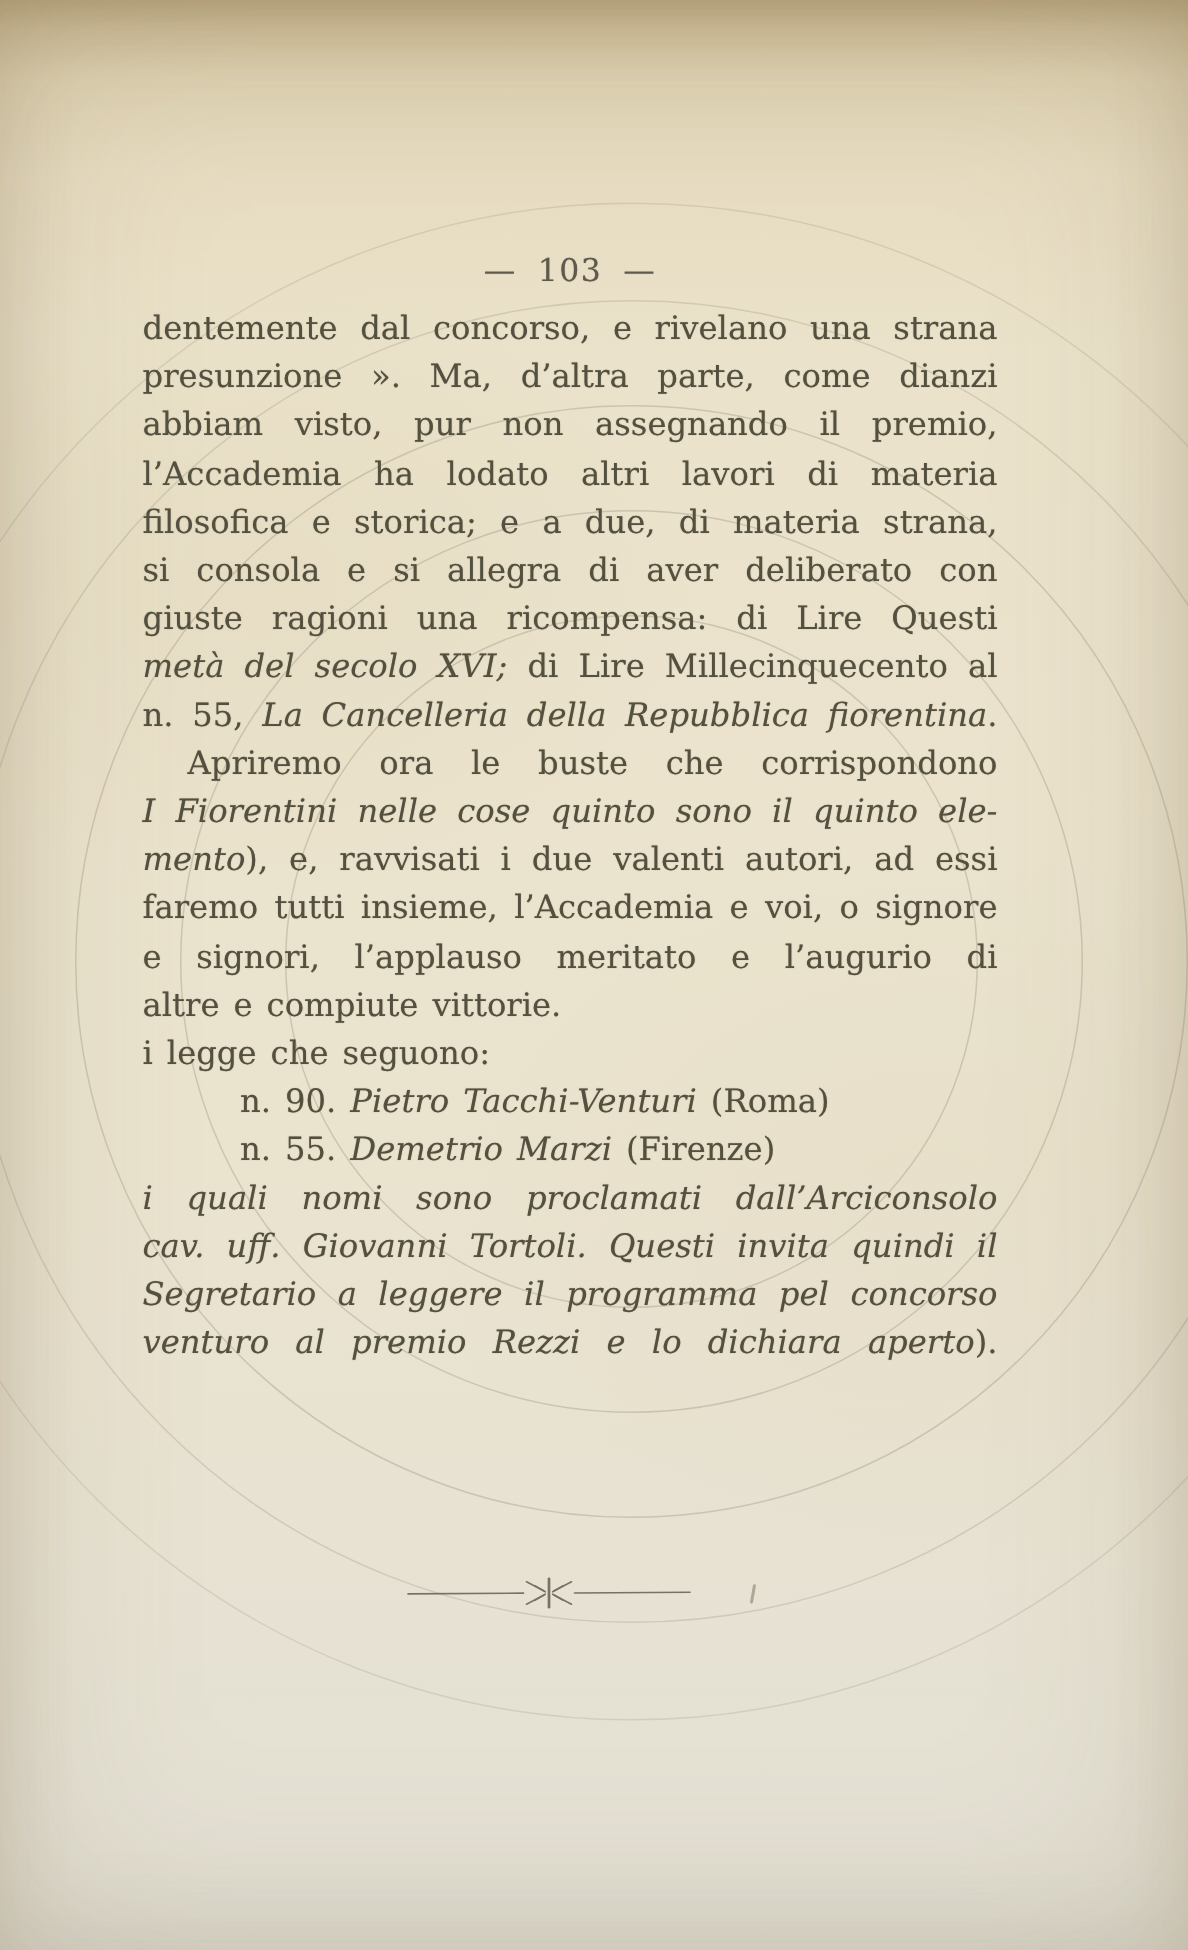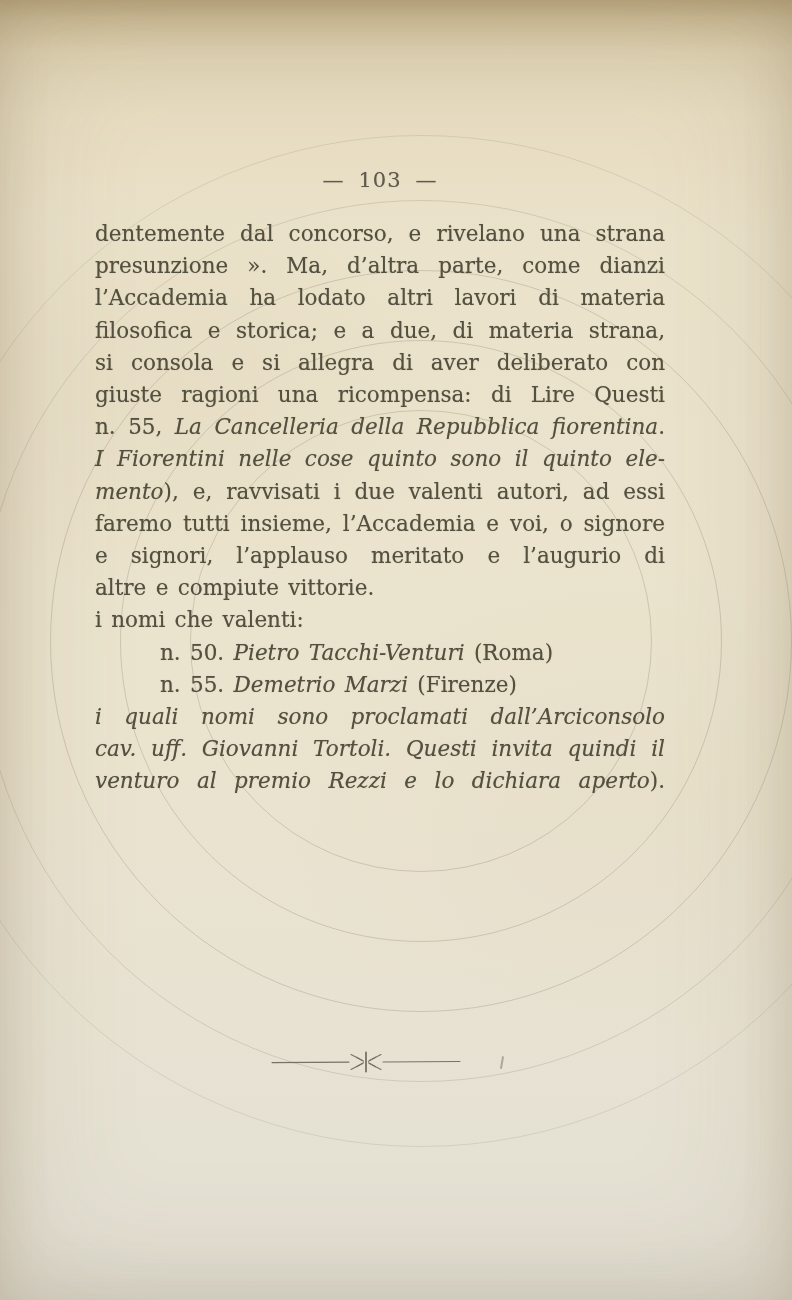--- a/index.html
+++ b/index.html
@@ -46,21 +46,20 @@
   }
 
   .text-block {
     position: absolute;
     left: 95px; top: 204px; width: 570px;
     font-size: 21.5px;
     line-height: 32.2px;
     color: var(--ink, #53503f);
     word-spacing: 2.5px;
     text-shadow: 0 0 0.7px rgba(90,84,66,0.5);
-    margin-top: 14px;
   }
   .line { text-align: justify; text-align-last: justify; white-space: normal; }
   .line.left { text-align: center; text-align-last: left; }
   .italic { font-style: italic; }
   .roman  { font-style: normal; }
 
   .divider {
     position: absolute;
     left: 270px; top: 1049px;
     width: 192px; height: 26px;
@@ -98,35 +97,39 @@
 
   <div class="page-number-row">
     <span>—</span>
     <span>103</span>
     <span>—</span>
   </div>
 
   <div class="text-block">
       <div class="line justify"><span class="roman">dentemente dal concorso, e rivelano una strana</span></div>
       <div class="line justify"><span class="roman">presunzione ». Ma, d’altra parte, come dianzi</span></div>
+      <div class="line justify"><span class="roman">abbiam visto, pur non assegnando il premio,</span></div>
       <div class="line justify"><span class="roman">l’Accademia ha lodato altri lavori di materia</span></div>
       <div class="line justify"><span class="roman">filosofica e storica; e a due, di materia strana,</span></div>
       <div class="line justify"><span class="roman">si consola e si allegra di aver deliberato con</span></div>
       <div class="line justify"><span class="roman">giuste ragioni una ricompensa: di Lire Questi</span></div>
+      <div class="line justify"><span class="italic">metà del secolo XVI;</span><span class="roman"> di Lire Millecinquecento al</span></div>
       <div class="line justify"><span class="roman">n. 55, </span><span class="italic">La Cancelleria della Repubblica fiorentina</span><span class="roman">.</span></div>
+      <div class="line justify" style="text-indent: 30px;"><span class="roman">Apriremo ora le buste che corrispondono</span></div>
       <div class="line justify"><span class="italic">I Fiorentini nelle cose quinto sono il quinto ele-</span></div>
       <div class="line justify"><span class="italic">mento</span><span class="roman">), e, ravvisati i due valenti autori, ad essi</span></div>
       <div class="line justify"><span class="roman">faremo tutti insieme, l’Accademia e voi, o signore</span></div>
       <div class="line justify"><span class="roman">e signori, l’applauso meritato e l’augurio di</span></div>
       <div class="line left"><span class="roman">altre e compiute vittorie.</span></div>
-      <div class="line left"><span class="roman">i nomi che valenti:</span></div>
-      <div class="line left" style="text-indent: 65px;"><span class="roman">n. 50. </span><span class="italic">Pietro Tacchi-Venturi</span><span class="roman"> (Roma)</span></div>
+      <div class="line left"><span class="roman">i legge che seguono:</span></div>
+      <div class="line left" style="text-indent: 65px;"><span class="roman">n. 90. </span><span class="italic">Pietro Tacchi-Venturi</span><span class="roman"> (Roma)</span></div>
       <div class="line left" style="text-indent: 65px;"><span class="roman">n. 55. </span><span class="italic">Demetrio Marzi</span><span class="roman"> (Firenze)</span></div>
       <div class="line justify"><span class="italic">i quali nomi sono proclamati dall’Arciconsolo</span></div>
       <div class="line justify"><span class="italic">cav. uff. Giovanni Tortoli. Questi invita quindi il</span></div>
+      <div class="line justify"><span class="italic">Segretario a leggere il programma pel concorso</span></div>
       <div class="line justify"><span class="italic">venturo al premio Rezzi e lo dichiara aperto</span><span class="roman">).</span></div>
     </div>
 
   <div class="divider">
     <svg viewBox="0 0 192 26">
       <line x1="2" y1="13.6" x2="79" y2="13.1"></line>
       <line x1="113" y1="13.0" x2="190" y2="12.5"></line>
       <line class="bar" x1="96" y1="3.5" x2="96" y2="22.5"></line>
       <path d="M81,5.5 L92.5,11.5"></path>
       <path d="M81,20.5 L92.5,14.5"></path>

